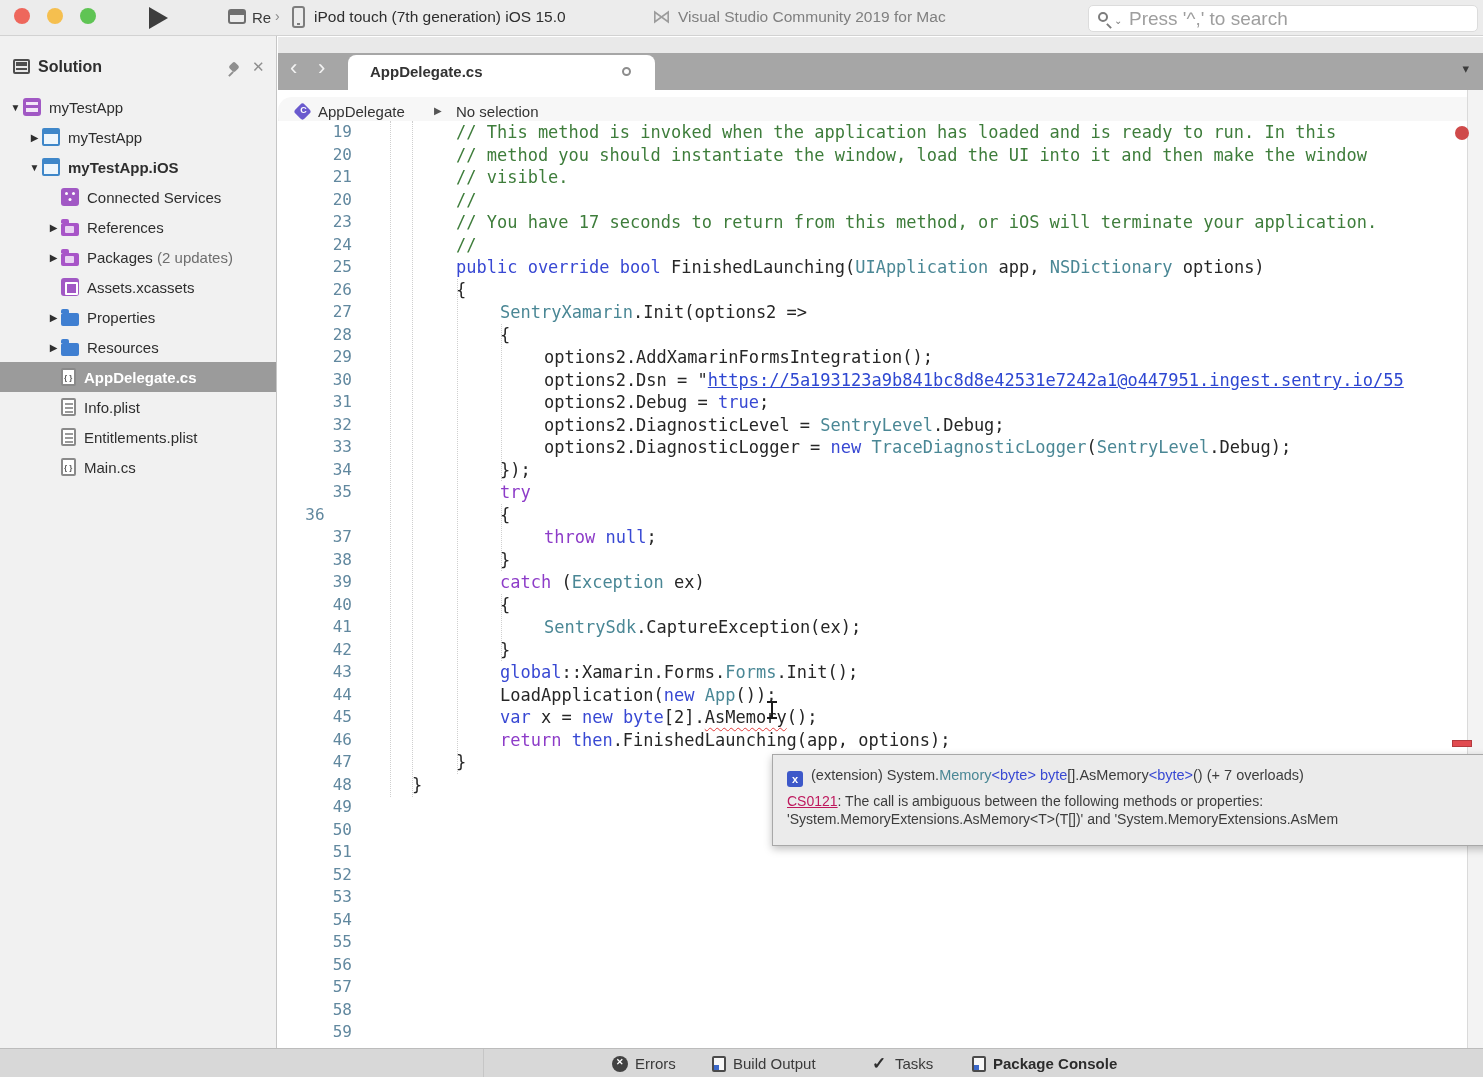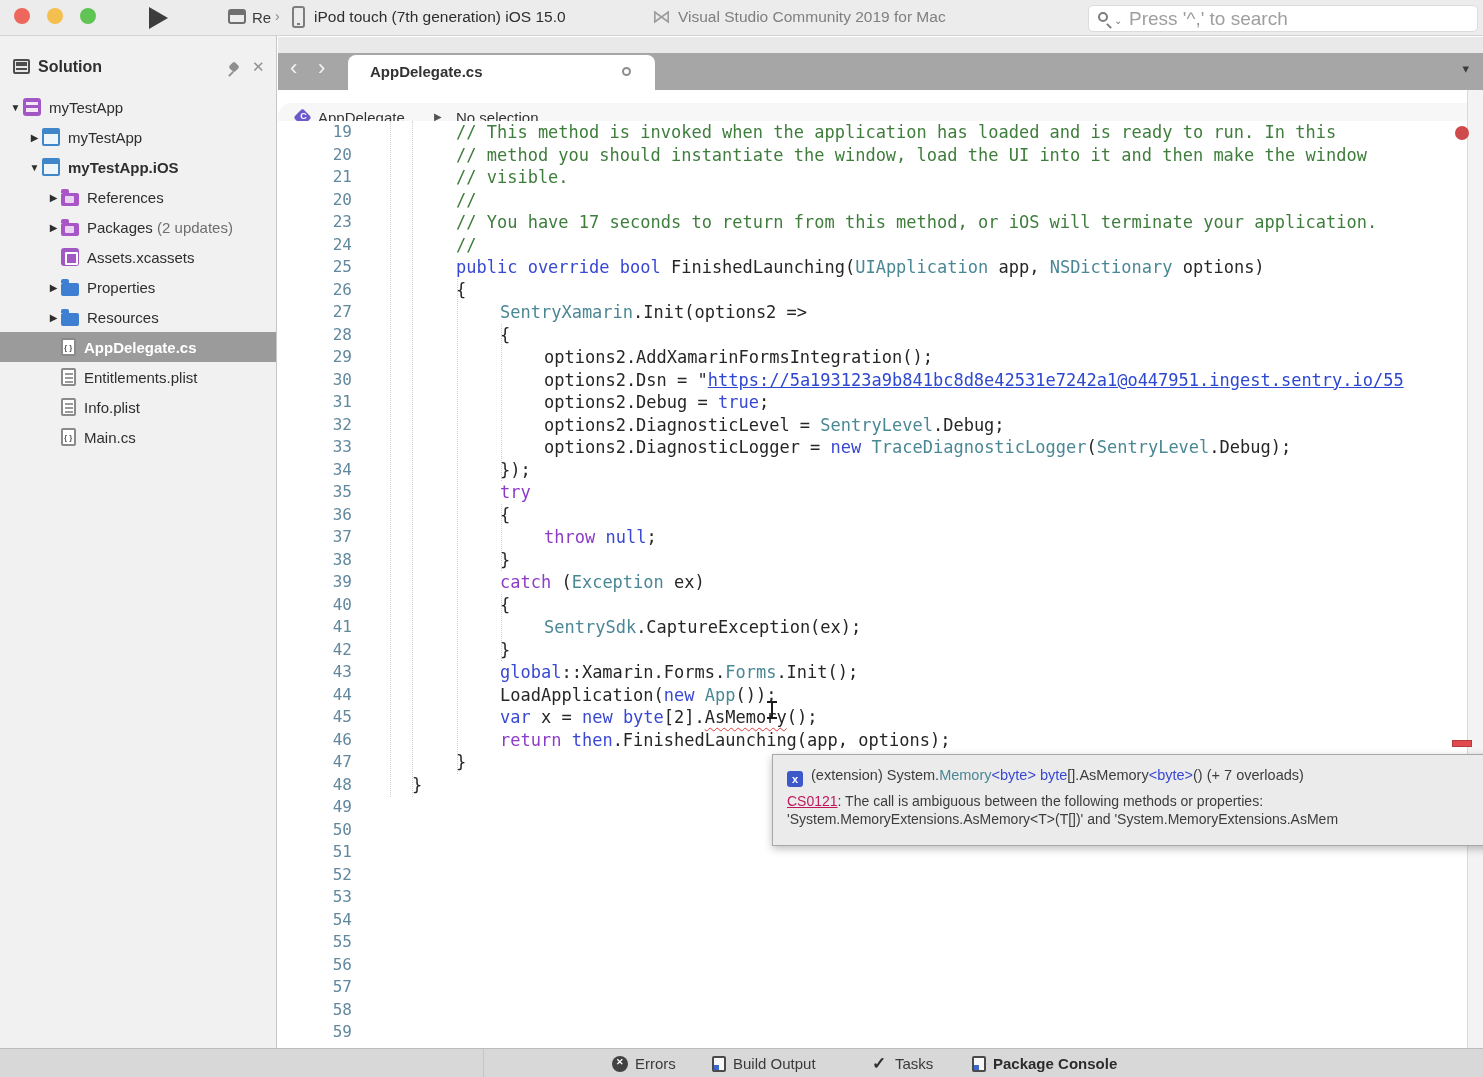--- a/index.html
+++ b/index.html
@@ -68,21 +68,21 @@
   
   .above-tabs { position:absolute; left:278px; top:37px; width:1205px; height:16px; background:#e9e9e9; }
   .tabbar { position:absolute; left:278px; top:53px; width:1205px; height:37px; background:#a6a6a6; }
   .nav-chev { position:absolute; top:2px; font-size:22px; color:#f2f2f2; }
   .tab { position:absolute; left:70px; top:2px; width:307px; height:35px; background:#ffffff; border-radius:8px 8px 0 0; }
   .tab-title { position:absolute; left:22px; top:8px; font-size:15px; font-weight:700; color:#333; }
   .tab-dot { position:absolute; left:274px; top:12px; width:9px; height:9px; border:2px solid #8d8d8d; border-radius:50%; }
   .tab-dd { position:absolute; right:14px; top:8px; font-size:13px; color:#3c3c3c; }
 
   
-  .breadcrumb { position:absolute; left:278px; top:103px; width:1205px; height:34px; background:#f7f7f7; border-bottom:1px solid #dadada;border-radius:14px; }
+  .breadcrumb { position:absolute; left:278px; top:97px; width:1205px; height:34px; background:#f7f7f7; border-bottom:1px solid #dadada;border-radius:14px; }
   .bc-icon { position:absolute; left:18px; top:8px; width:13px; height:13px; background:#6a5ace; transform:rotate(45deg); border-radius:3px; }
   .bc-icon::before { content:"C"; position:absolute; left:3px; top:0px; font-size:9px; color:#fff; transform:rotate(-45deg); font-weight:700; }
   .bc-class { position:absolute; left:40px; top:6px; font-size:15px; color:#333; }
   .bc-sep { position:absolute; left:156px; top:8px; font-size:10px; color:#555; }
   .bc-sel { position:absolute; left:178px; top:6px; font-size:15px; color:#333; }
 
   
   .editor { position:absolute; left:278px; top:121px; width:1189px; height:927px; background:#ffffff; overflow:hidden; }
   .gutter-num { position:absolute; left:0; width:74px; text-align:right; font-family:"DejaVu Sans Mono",monospace; font-size:16px; color:#61889f; line-height:22.5px; }
   .codeline { position:absolute; left:0; right:0; white-space:pre; font-family:"DejaVu Sans Mono",monospace; font-size:17px; line-height:22.5px; }
@@ -162,20 +162,25 @@
           <span class="exp">▶</span>
           <span class="ticon i-project"></span>
           <span class="tlabel">myTestApp</span>
         </div>
         <div class="trow bold" style="padding-left: 27px;">
           <span class="exp">▼</span>
           <span class="ticon i-project"></span>
           <span class="tlabel">myTestApp.iOS</span>
         </div>
         <div class="trow" style="padding-left: 46px;">
+          <span class="exp"></span>
+          <span class="ticon i-connected"></span>
+          <span class="tlabel">Connected Services</span>
+        </div>
+        <div class="trow" style="padding-left: 46px;">
           <span class="exp">▶</span>
           <span class="ticon i-folder-purple"></span>
           <span class="tlabel">References</span>
         </div>
         <div class="trow" style="padding-left: 46px;">
           <span class="exp">▶</span>
           <span class="ticon i-folder-purple"></span>
           <span class="tlabel">Packages<span class="dim"> (2 updates)</span></span>
         </div>
         <div class="trow" style="padding-left: 46px;">
@@ -194,26 +199,26 @@
           <span class="tlabel">Resources</span>
         </div>
         <div class="trow sel" style="padding-left: 46px;">
           <span class="exp"></span>
           <span class="ticon i-csfile"></span>
           <span class="tlabel">AppDelegate.cs</span>
         </div>
         <div class="trow" style="padding-left: 46px;">
           <span class="exp"></span>
           <span class="ticon i-plist"></span>
+          <span class="tlabel">Info.plist</span>
+        </div>
+        <div class="trow" style="padding-left: 46px;">
+          <span class="exp"></span>
+          <span class="ticon i-plist"></span>
           <span class="tlabel">Entitlements.plist</span>
-        </div>
-        <div class="trow" style="padding-left: 46px;">
-          <span class="exp"></span>
-          <span class="ticon i-plist"></span>
-          <span class="tlabel">Info.plist</span>
         </div>
         <div class="trow" style="padding-left: 46px;">
           <span class="exp"></span>
           <span class="ticon i-csfile"></span>
           <span class="tlabel">Main.cs</span>
         </div>
       </div>
   </div>
 
   <div class="above-tabs"></div>
@@ -268,21 +273,21 @@
       <div class="gutter-num" style="top: 270px;">31</div>
       <div class="codeline" style="top: 270px; padding-left: 266px;"><span class="t-p">options2.Debug = </span><span class="t-k">true</span><span class="t-p">;</span></div>
       <div class="gutter-num" style="top: 292.5px;">32</div>
       <div class="codeline" style="top: 292.5px; padding-left: 266px;"><span class="t-p">options2.DiagnosticLevel = </span><span class="t-t">SentryLevel</span><span class="t-p">.Debug;</span></div>
       <div class="gutter-num" style="top: 315px;">33</div>
       <div class="codeline" style="top: 315px; padding-left: 266px;"><span class="t-p">options2.DiagnosticLogger = </span><span class="t-k">new</span><span class="t-p"> </span><span class="t-t">TraceDiagnosticLogger</span><span class="t-p">(</span><span class="t-t">SentryLevel</span><span class="t-p">.Debug);</span></div>
       <div class="gutter-num" style="top: 337.5px;">34</div>
       <div class="codeline" style="top: 337.5px; padding-left: 222px;"><span class="t-p">});</span></div>
       <div class="gutter-num" style="top: 360px;">35</div>
       <div class="codeline" style="top: 360px; padding-left: 222px;"><span class="t-x">try</span></div>
-      <div class="gutter-num" style="top: 382.5px;">36</div>
+      <div class="gutter-num" style="top: 382.5px; text-align: center;">36</div>
       <div class="codeline" style="top: 382.5px; padding-left: 222px;"><span class="t-p">{</span></div>
       <div class="gutter-num" style="top: 405px;">37</div>
       <div class="codeline" style="top: 405px; padding-left: 266px;"><span class="t-x">throw</span><span class="t-p"> </span><span class="t-k">null</span><span class="t-p">;</span></div>
       <div class="gutter-num" style="top: 427.5px;">38</div>
       <div class="codeline" style="top: 427.5px; padding-left: 222px;"><span class="t-p">}</span></div>
       <div class="gutter-num" style="top: 450px;">39</div>
       <div class="codeline" style="top: 450px; padding-left: 222px;"><span class="t-x">catch</span><span class="t-p"> (</span><span class="t-t">Exception</span><span class="t-p"> ex)</span></div>
       <div class="gutter-num" style="top: 472.5px;">40</div>
       <div class="codeline" style="top: 472.5px; padding-left: 222px;"><span class="t-p">{</span></div>
       <div class="gutter-num" style="top: 495px;">41</div>

